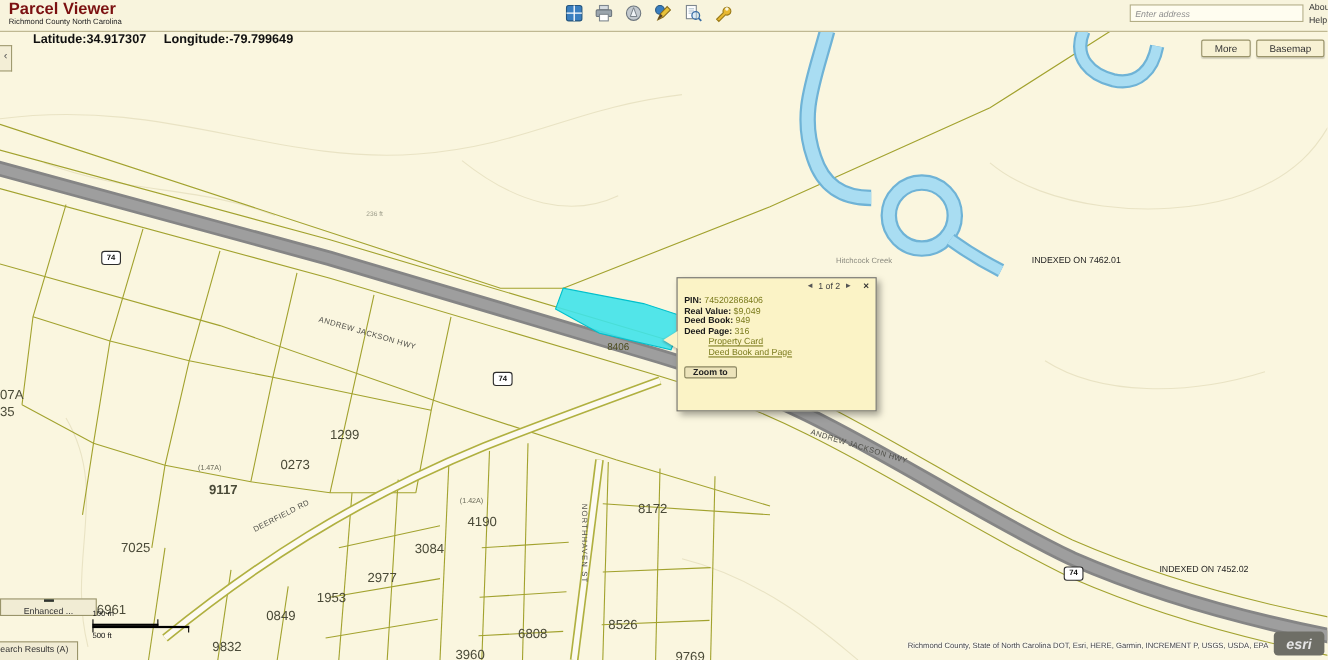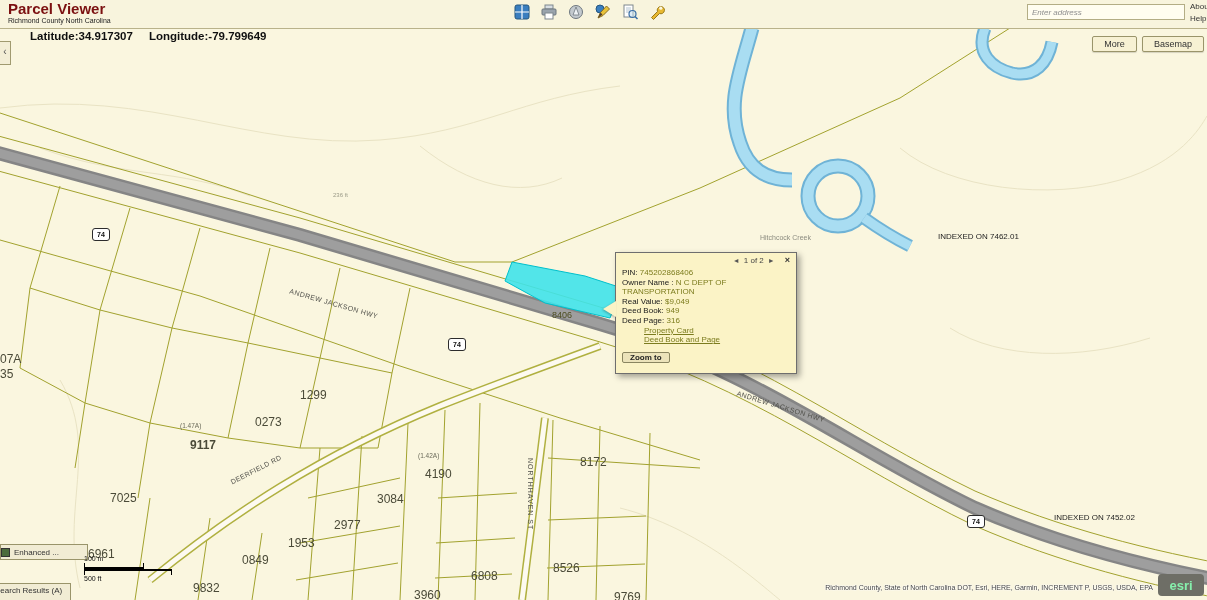--- a/index.html
+++ b/index.html
@@ -47,47 +47,47 @@
   
   .popup{position:absolute;left:615px;top:224px;width:180px;height:120px;background:#fbf3c6;
     border:1px solid #6e6e6e;box-shadow:3px 3px 6px rgba(0,0,0,.35);z-index:20;font-size:8px;}
   .popup-header{display:flex;justify-content:flex-end;align-items:center;gap:10px;
     padding:2px 6px 0 6px;color:#444;}
   .popup-header .nav{display:flex;gap:4px;align-items:center;}
   .popup-header span{cursor:default;}
   .pnav{cursor:pointer;font-size:7px;color:#555;}
   .pclose{cursor:pointer;font-size:9px;color:#333;font-weight:bold;}
   .popup-body{padding:3px 6px 4px 6px;line-height:9.6px;}
-  .pl{font-weight:normal;color:#1a1a1a;}
+  .pl{font-weight:bold;color:#1a1a1a;}
   .pv{color:#7c7c1e;}
   .plink{display:block;color:#7c7c1e;text-decoration:underline;cursor:pointer;margin-left:22px;}
   .zoomto{margin-top:7px;background:#ece3ba;border:1px solid #8a8560;border-radius:2px;
     font-size:8px;font-weight:bold;color:#222;padding:0 7px;cursor:pointer;font-family:inherit;}
   .popup-tip{position:absolute;left:-13px;top:48px;width:0;height:0;
     border-top:8px solid transparent;border-bottom:8px solid transparent;
     border-right:13px solid #fbf3c6;filter:drop-shadow(-1px 1px 1px rgba(0,0,0,.25));}
 
   
   .enhanced-btn{position:absolute;left:0;top:516px;width:88px;height:16px;background:#f1ecd4;
     border:1px solid #99946a;font-size:8px;color:#333;display:flex;align-items:center;gap:4px;
-    padding:0 0;cursor:pointer;z-index:10;box-sizing:border-box;}
+    padding:0 0;cursor:pointer;z-index:10;box-sizing:border-box;flex-direction:column;}
   .enhanced-btn .dot{width:7px;height:7px;background:#4b6b3c;border:1px solid #333;}
   .scalebar{position:absolute;left:84px;top:527px;z-index:10;}
   .sb-label{font-size:7px;color:#111;line-height:8px;}
   .sb-m{width:58px;height:4px;border-left:1px solid #000;border-right:1px solid #000;
     border-bottom:2px solid #000;}
   .sb-ft{width:86px;height:4px;border-left:1px solid #000;border-right:1px solid #000;
     border-top:2px solid #000;}
   .searchtab{position:absolute;left:-14px;top:555px;height:16px;background:#f1ecd4;
     border:1px solid #99946a;font-size:8px;color:#333;line-height:14px;padding:0 8px;
     cursor:pointer;z-index:10;white-space:nowrap;}
   .attribution{position:absolute;right:54px;top:556px;font-size:7px;color:#454545;z-index:9;
     text-shadow:0 0 2px #fff,0 0 2px #fff,0 0 2px #fff;white-space:nowrap;}
   .esri-logo{position:absolute;right:3px;top:546px;width:46px;height:22px;background:#6e6e66;
-    border-radius:4px;color:#86efac;font-weight:bold;font-size:13px;
+    border-radius:4px;color:#e5e5e5;font-style:italic;font-weight:bold;font-size:13px;
     display:flex;align-items:center;justify-content:center;z-index:10;}
 </style>
 </head>
 <body>
 
 <div class="app">
 
   <div class="header">
     <div class="title-block">
       <div class="app-title">Parcel Viewer</div>
@@ -275,21 +275,20 @@
       <div class="popup-header">
         <span class="nav">
           <span class="pnav">◄</span>
           <span>1 of 2</span>
           <span class="pnav">►</span>
         </span>
         <span class="pclose">×</span>
       </div>
       <div class="popup-body">
         <div><span class="pl">PIN:</span> <span class="pv">745202868406</span></div>
-        <div><span class="pl">Owner Name :</span> <span class="pv">N C DEPT OF TRANSPORTATION</span></div>
         <div><span class="pl">Real Value:</span> <span class="pv">$9,049</span></div>
         <div><span class="pl">Deed Book:</span> <span class="pv">949</span></div>
         <div><span class="pl">Deed Page:</span> <span class="pv">316</span></div>
         <a class="plink">Property Card</a>
         <a class="plink">Deed Book and Page</a>
         <button class="zoomto">Zoom to</button>
       </div>
     </div>
 
     <div class="enhanced-btn">

